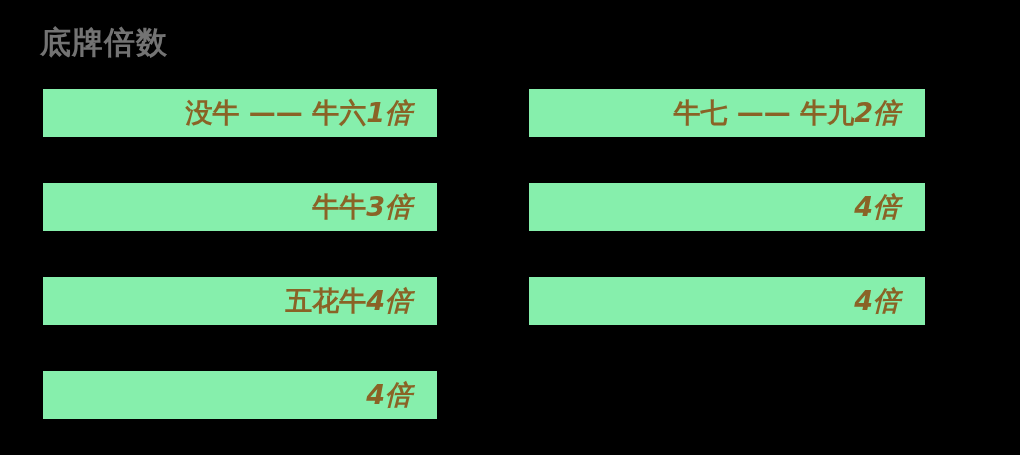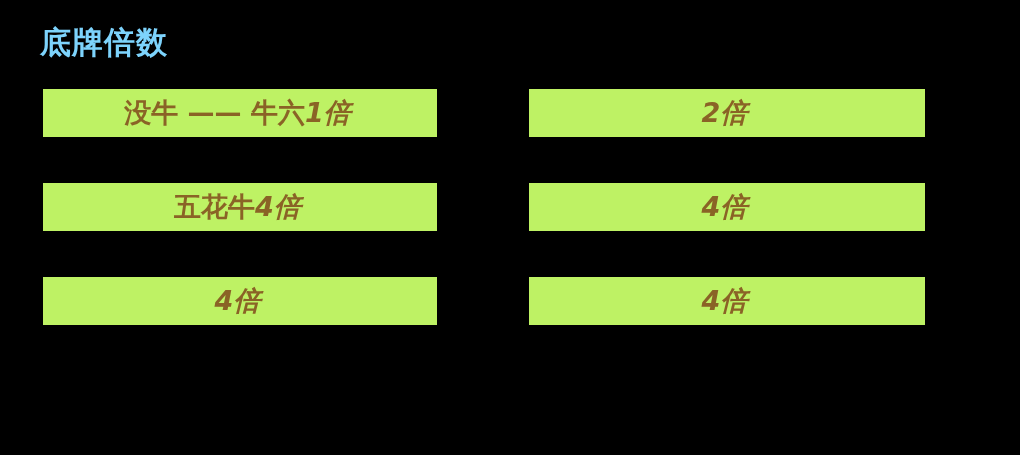--- a/index.html
+++ b/index.html
@@ -14,38 +14,38 @@
     height: 455px;
     background: #000000;
     overflow: hidden;
   }
   .title {
     position: absolute;
     left: 40px;
     top: 22px;
     font-size: 31px;
     font-weight: bold;
-    color: #7dd3fc;
+    color: #737373;
     letter-spacing: 1px;
     white-space: nowrap;
   }
   .col {
     position: absolute;
     top: 89px;
   }
   .col-left  { left: 43px;  width: 394px; }
   .col-right { left: 529px; width: 396px; }
   .bar {
     height: 48px;
     margin-bottom: 46px;
-    background: #bef264;
+    background: #86efac;
     color: #8A6326;
     display: flex;
     align-items: center;
-    justify-content: center;
+    justify-content: flex-end;
     padding: 0 25px 0 20px;
     box-sizing: border-box;
     font-size: 27px;
     font-weight: bold;
     white-space: nowrap;
   }
   .bar .label { text-align: left; }
   .bar .mult  { text-align: right; font-style: italic; }
 </style>
 </head>
@@ -54,30 +54,35 @@
 <div class="board">
 
   <div class="title">底牌倍数</div>
 
   <div class="col col-left">
     <div class="bar">
       <span class="label">没牛 —— 牛六</span>
       <span class="mult">1倍</span>
     </div>
     <div class="bar">
+      <span class="label">牛牛</span>
+      <span class="mult">3倍</span>
+    </div>
+    <div class="bar">
       <span class="label">五花牛</span>
       <span class="mult">4倍</span>
     </div>
     <div class="bar">
       <span class="mult">4倍</span>
     </div>
   </div>
 
   <div class="col col-right">
     <div class="bar">
+      <span class="label">牛七 —— 牛九</span>
       <span class="mult">2倍</span>
     </div>
     <div class="bar">
       <span class="mult">4倍</span>
     </div>
     <div class="bar">
       <span class="mult">4倍</span>
     </div>
   </div>
 

